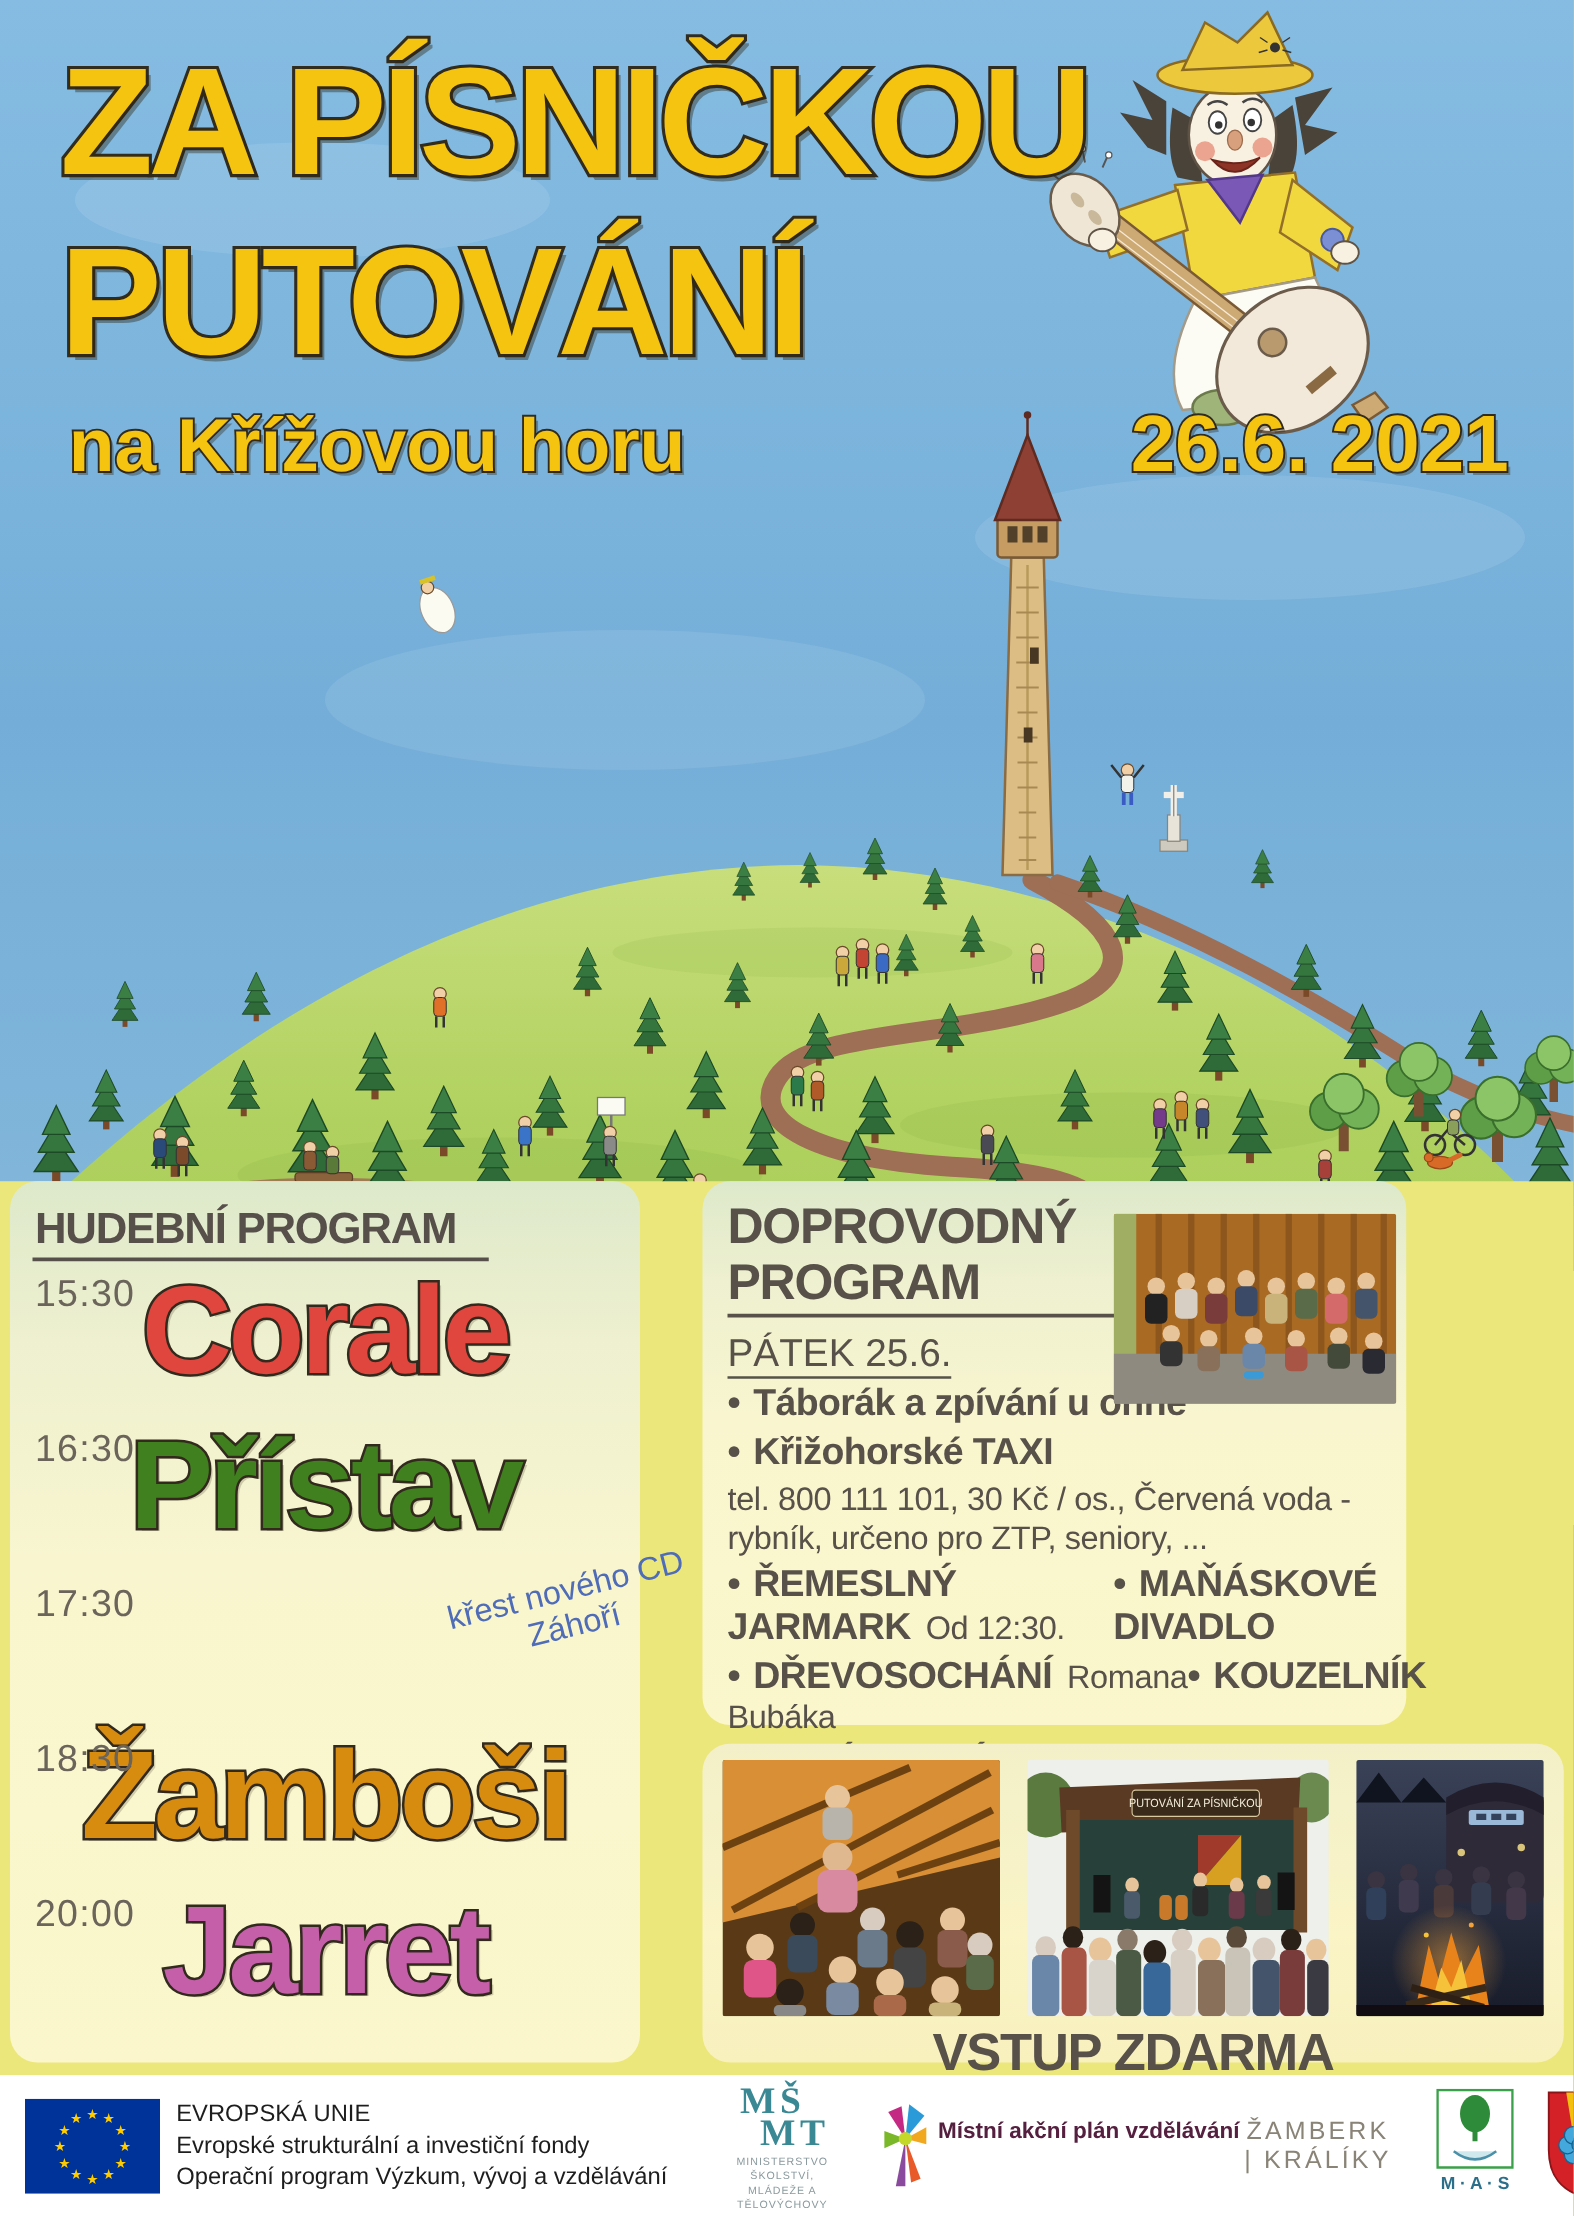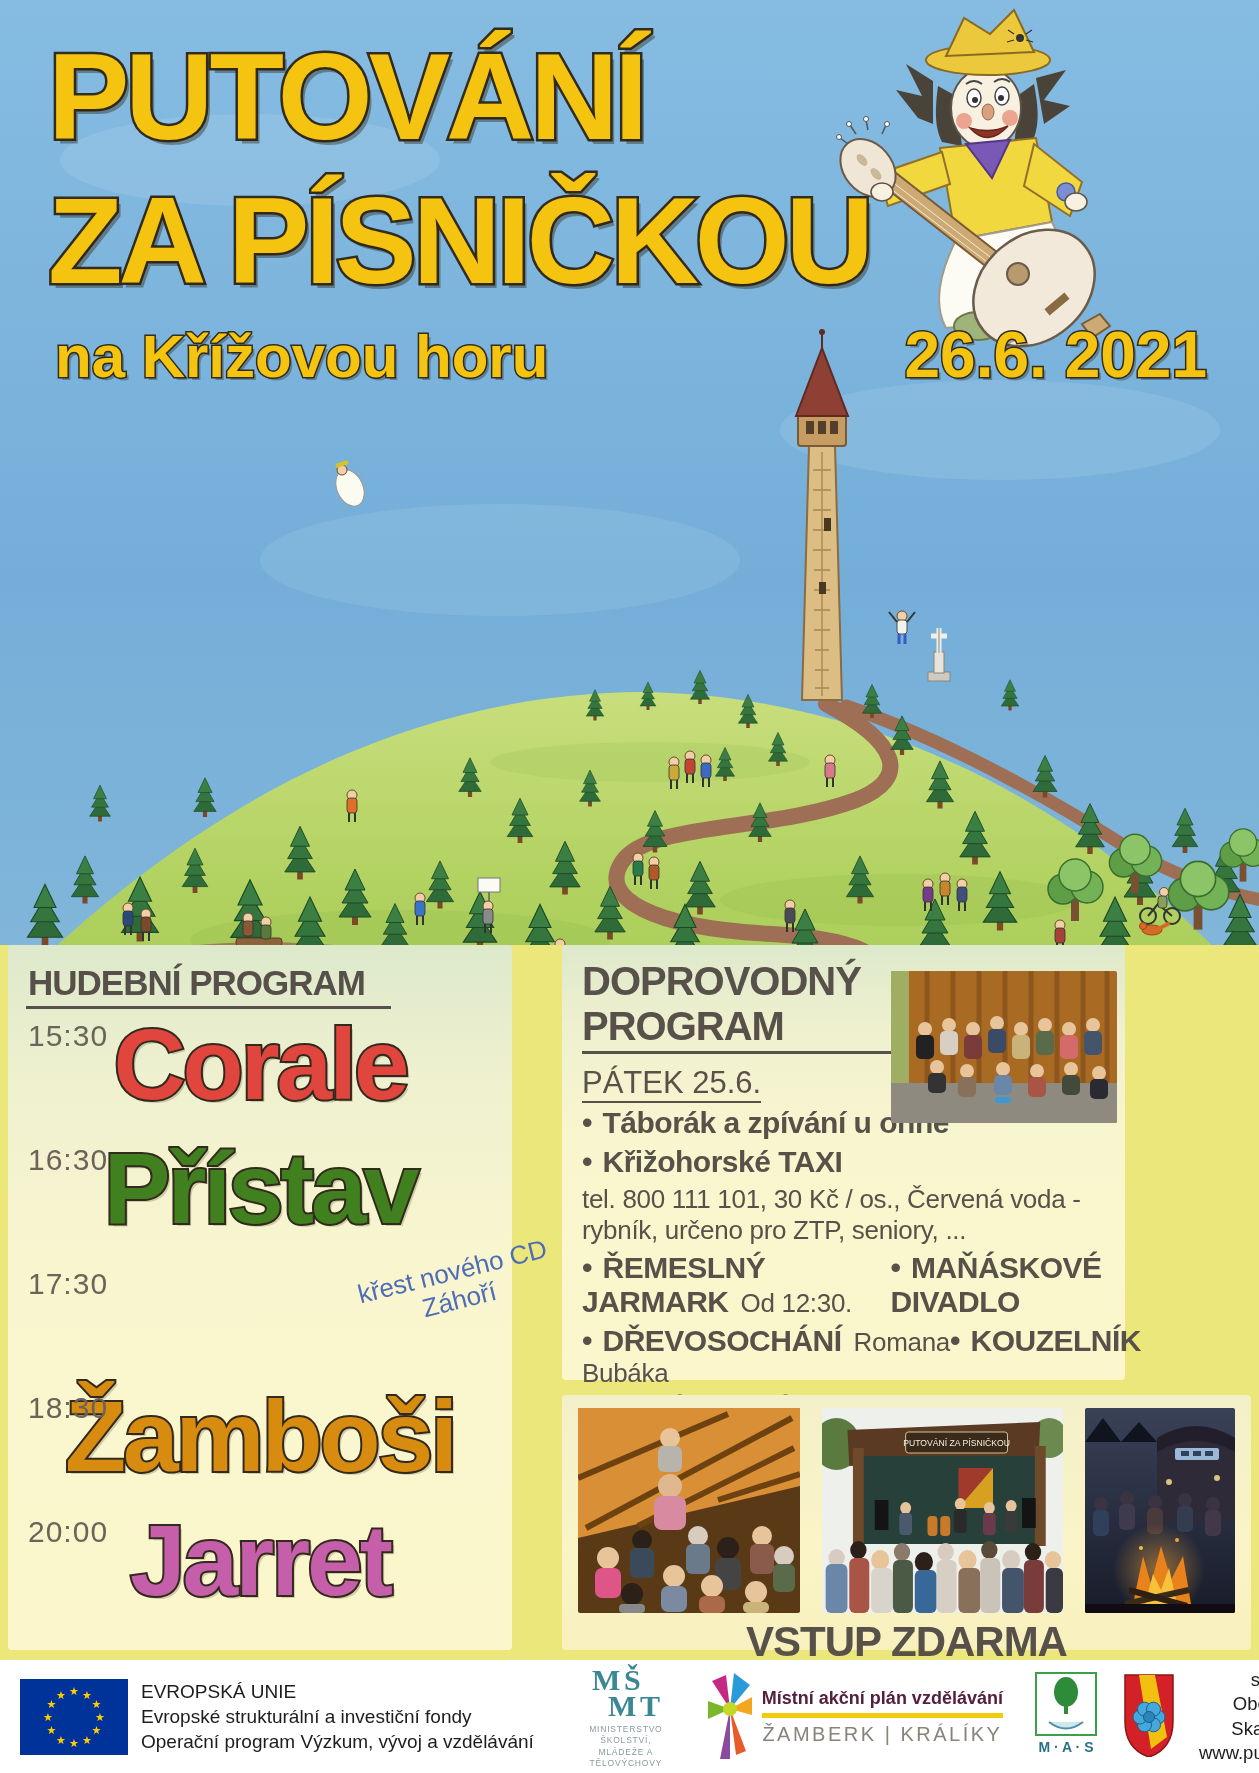--- a/index.html
+++ b/index.html
@@ -20,21 +20,21 @@
   .sub-row{position:absolute;left:55px;right:52px;top:318px;z-index:3;
     display:flex;justify-content:space-between;align-items:baseline;}
   .subtitle,.date{
     font-weight:bold;-webkit-text-stroke:3px #322c1f;paint-order:stroke fill;
     text-shadow:3px 3px 0 rgba(45,35,15,.35);white-space:nowrap;
   }
   .subtitle{font-size:60px;}
   .date{font-size:64px;}
   
   .lower{position:absolute;left:0;top:945px;width:1259px;height:715px;background:#ebe77b;z-index:4;}
-  .panel{position:absolute;border-radius:4px;
+  .panel{position:absolute;border-radius:22px;
     background:linear-gradient(180deg,#dde9cb 0%,#eef0cf 18%,#f9f6cf 45%,#fbf6cb 100%);}
   .left-panel{left:8px;top:0;width:504px;height:705px;padding:0;box-sizing:border-box;}
   .right-panel{left:562px;top:0;width:563px;height:435px;box-sizing:border-box;padding:12px 20px;}
   .photos-panel{left:562px;top:450px;width:689px;height:255px;box-sizing:border-box;padding:13px 16px;
     background:linear-gradient(180deg,#f3f0c9 0%,#faf4c6 60%,#f8f0bd 100%);}
   
   .mp-inner{padding:16px 18px 0 18px;position:relative;height:100%;box-sizing:border-box;}
   .mp-header{display:inline-block;font-size:35px;font-weight:bold;color:#57504a;
     letter-spacing:-1px;border-bottom:3.5px solid #57504a;padding:0 26px 3px 2px;margin:2px 0 0 0;}
   .band-row{position:relative;height:124px;}
@@ -69,21 +69,21 @@
   .admission span{display:inline-block;font-size:42px;font-weight:bold;color:#57514a;
     letter-spacing:-1px;border-bottom:3px solid #57514a;padding:0 6px 2px 6px;}
   
   .footer{position:absolute;left:0;top:1660px;width:1259px;height:113px;background:#ffffff;z-index:5;
     display:flex;align-items:center;padding:0 20px;box-sizing:border-box;gap:14px;color:#1d1d1d;}
   .eu-group{display:flex;align-items:center;gap:13px;}
   .eu-text{font-size:19px;line-height:1.32;white-space:nowrap;}
   .msmt-group{display:flex;flex-direction:column;align-items:center;width:128px;margin-left:32px;}
   .msmt-caption{font-size:8.5px;color:#8a9a9e;letter-spacing:.8px;text-align:center;line-height:1.3;margin-top:2px;}
   .map-group{display:flex;align-items:center;gap:8px;margin-left:20px;}
-  .map-col{display:flex;flex-direction:column;}
+  .map-col{display:flex;flex-direction:row;}
   .map-title{font-size:18px;font-weight:bold;color:#55203f;white-space:nowrap;}
   .map-bar{height:5px;background:#f2cc0c;margin:4px 0 5px 0;}
   .map-regions{font-size:20px;color:#8a8478;letter-spacing:2.5px;text-align:center;}
   .mas-group{margin-left:18px;}
   .shield-group{margin-left:10px;}
   .credits{font-size:18.5px;line-height:1.32;text-align:center;margin-left:8px;white-space:nowrap;}
 </style>
 </head>
 <body>
 
@@ -381,22 +381,22 @@
         <circle cx="11" cy="98" r="2.5" fill="#fff" stroke="#555"></circle>
       <circle cx="28" cy="93" r="2.5" fill="#fff" stroke="#555"></circle>
         <circle cx="49" cy="98" r="2.5" fill="#fff" stroke="#555"></circle>
       <ellipse cx="44" cy="166" rx="11" ry="9" fill="#f8f0e0" stroke="#5f5346" stroke-width="1.5"></ellipse>
       <ellipse cx="238" cy="176" rx="11" ry="9" fill="#f8f0e0" stroke="#5f5346" stroke-width="1.5"></ellipse>
       <polygon points="244,298 262,288 272,300 254,312" fill="#cdaa74" stroke="#7a5a35" stroke-width="2"></polygon>
     </g>
   </svg>
 
   <div class="title-block">
+    <div class="title-line" style="color: rgb(245, 196, 17);">ZA PÍSNIČKOU</div>
     <div class="title-line" style="color: rgb(245, 196, 17);">PUTOVÁNÍ</div>
-    <div class="title-line" style="color: rgb(245, 196, 17);">ZA PÍSNIČKOU</div>
   </div>
   <div class="sub-row">
     <div class="subtitle" style="color: rgb(245, 196, 17);">na Křížovou horu</div>
     <div class="date" style="color: rgb(245, 196, 17);">26.6. 2021</div>
   </div>
 
   <div class="lower">
 
     <div class="panel left-panel">
       <div class="mp-inner">

